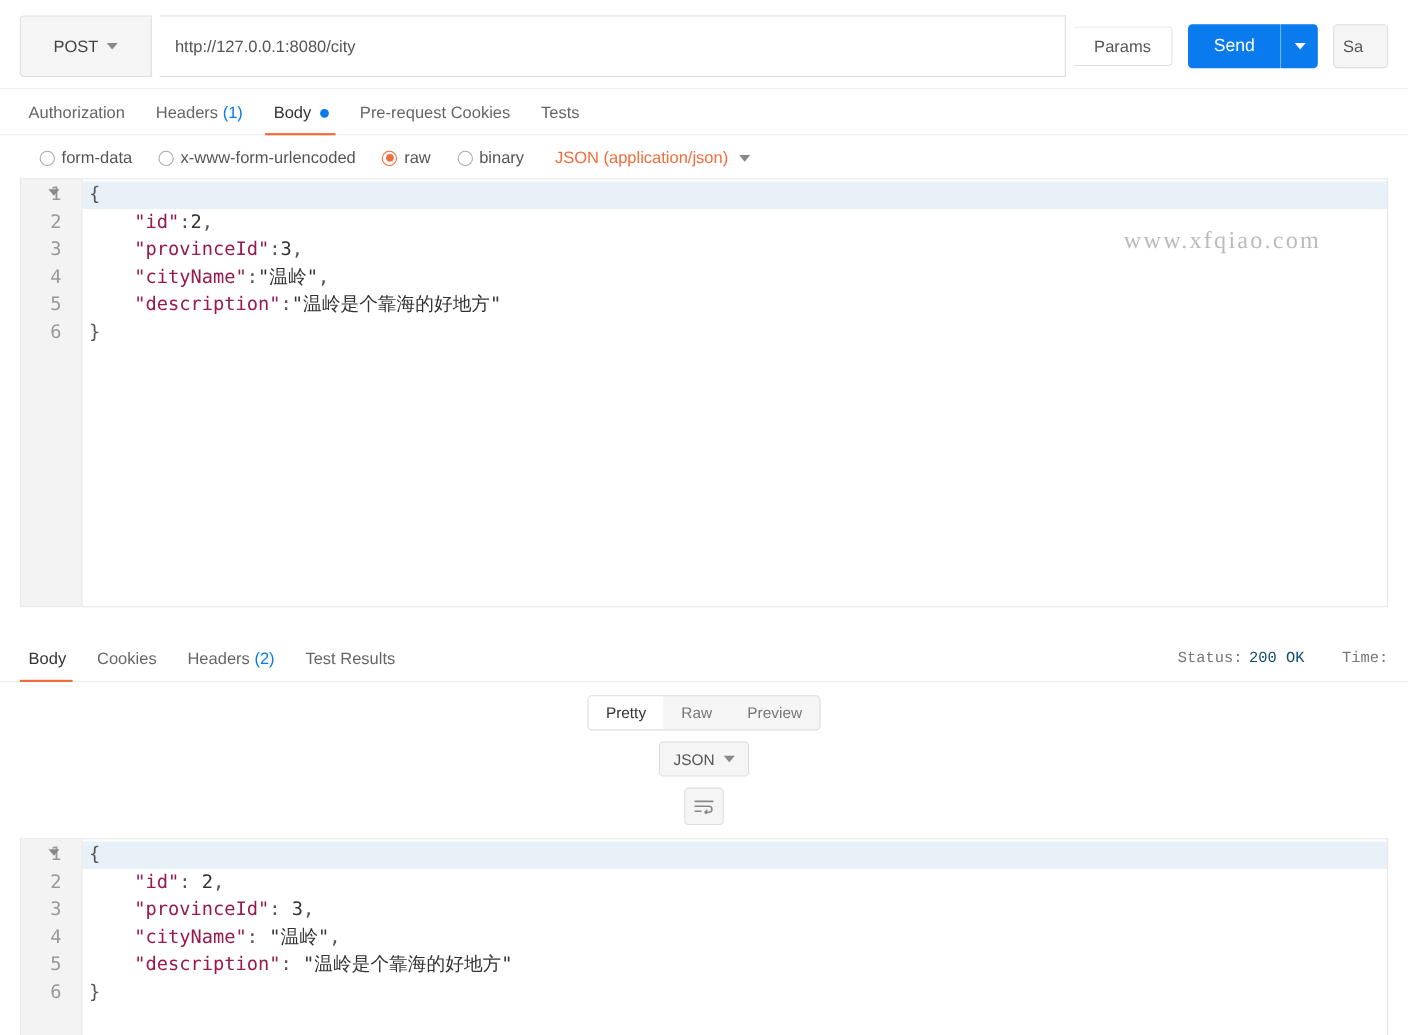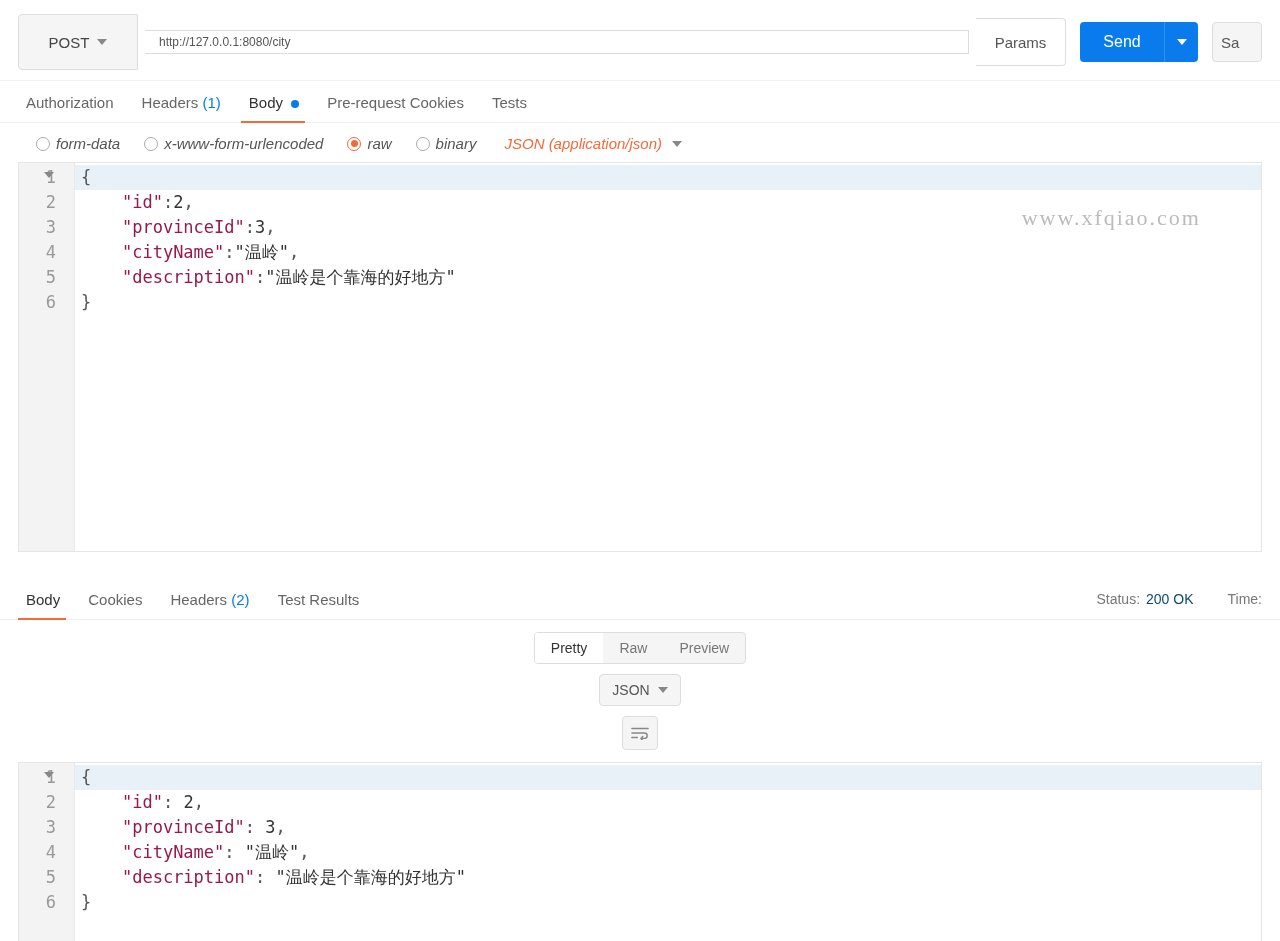--- a/index.html
+++ b/index.html
@@ -1,33 +1,33 @@
 <!DOCTYPE html>
 <html><head>
 <meta charset="utf-8">
 <style>
   * { box-sizing: border-box; margin: 0; padding: 0; }
   body { font-family: -apple-system, "Helvetica Neue", Arial, sans-serif; font-size: 13px; color: #333; background: #fff; width: 1280px; }
   .topbar { display: flex; align-items: center; padding: 14px 18px 10px 18px; gap: 7px; background:#fff; border-bottom:1px solid #f0f0f0;}
   .method-btn { display:flex; align-items:center; justify-content:center; gap:8px; height:56px; width:120px; border:1px solid #ddd; background:#f5f5f5; border-radius:4px 0 0 4px; color:#444; font-size:15px; font-weight:500; }
   .chev-down { border-left:5px solid transparent; border-right:5px solid transparent; border-top:6px solid #888; }
-  .url-input { flex:1; height:24px; border:1px solid #ddd; border-left:none; padding:0 14px; font-size:12px; color:#555; outline:none; }
-  .params-btn { height:48px; width:90px; border:1px solid #ddd; border-left:none; background:#fff; color:#555; font-size:15px; border-radius:0 4px 4px 0; }
+  .url-input { flex:1; height:56px; border:1px solid #ddd; border-left:none; padding:0 14px; font-size:15px; color:#555; outline:none; }
+  .params-btn { height:36px; width:90px; border:1px solid #ddd; border-left:none; background:#fff; color:#555; font-size:15px; border-radius:0 4px 4px 0; }
   .send-wrap { display:flex; margin-left:7px; }
   .send-btn { height:40px; width:84px; background:#097bed; color:#fff; border:none; font-size:16px; border-radius:4px 0 0 4px; font-weight:500;}
   .send-drop { height:40px; width:34px; background:#097bed; border:none; border-left:1px solid #2a94f0; border-radius:0 4px 4px 0; display:flex; align-items:center; justify-content:center;}
   .send-drop .chev-down{border-top-color:#fff;}
   .save-btn { height:40px; width:50px; border:1px solid #ddd; background:#f5f5f5; margin-left:7px; border-radius:4px; color:#555; font-size:15px; overflow:hidden; text-align:left; padding-left:8px;}
   .tabs { display:flex; gap:0; padding:0 18px; border-bottom:1px solid #eee; }
   .tab { padding:13px 20px 11px 8px; color:#666; font-size:15px; cursor:pointer; position:relative; }
   .tab.active { color:#333; }
   .tab.active::after { content:""; position:absolute; left:0; right:14px; bottom:-1px; height:2px; background:#f26b3a; }
   .tab .dot { display:inline-block; width:8px; height:8px; border-radius:50%; background:#097bed; margin-left:4px; vertical-align:middle;}
   .tab .count { color:#097bed; }
-  .body-opts { display:flex; align-items:center; gap:24px; padding:12px 18px 10px 36px; font-size:15px; color:#555;font-style:italic; }
+  .body-opts { display:flex; align-items:center; gap:24px; padding:12px 18px 10px 36px; font-size:15px; color:#555; }
   .radio { display:flex; align-items:center; gap:6px; cursor:pointer;}
   .radio-circle { width:14px; height:14px; border-radius:50%; border:1.5px solid #aaa; display:inline-flex; align-items:center; justify-content:center;}
   .radio.selected .radio-circle { border-color:#f26b3a; }
   .radio.selected .radio-circle::after { content:""; width:7px; height:7px; border-radius:50%; background:#f26b3a; }
   .content-type { color:#f26b3a; display:flex; align-items:center; gap:10px; margin-left:4px; font-size:15px;}
   .content-type .chev-down{border-top-color:#888;}
   .editor { border:1px solid #e6e6e6; margin:0 18px; height:390px; background:#fff; position:relative; font-family: Menlo, Consolas, monospace; font-size:17px; line-height:25px; }
   .gutter { position:absolute; left:0; top:0; bottom:0; width:56px; background:#f3f3f3; border-right:1px solid #e9e9e9; text-align:right; color:#999; padding:2px 18px 0 0; }
   .gutter .ln { height:25px; position:relative;}
   .fold-arrow { position:absolute; right:2px; top:7px; width:0; height:0; border-left:5px solid transparent; border-right:5px solid transparent; border-top:6px solid #888;}
@@ -35,21 +35,21 @@
   .hl-line { position:absolute; left:56px; right:0; top:2px; height:25px; background:#e8f0f8; z-index:0;}
   .code-content{position:relative; z-index:1;}
   .k { color:#97194d; } .p { color:#555; }
   .watermark { position:absolute; right:60px; top:42px; color:#bbb; font-family: "Times New Roman", serif; font-size:22px; letter-spacing:2px; pointer-events:none;}
   .resp-tabs-row { display:flex; align-items:center; padding:0 18px; border-bottom:1px solid #eee; margin-top:26px; justify-content:space-between;}
   .resp-tabs { display:flex; }
   .resp-tab { padding:13px 20px 11px 8px; color:#666; font-size:15px; cursor:pointer; position:relative;}
   .resp-tab.active { color:#333; }
   .resp-tab.active::after { content:""; position:absolute; left:0; right:14px; bottom:-1px; height:2px; background:#f26b3a;}
   .resp-tab .count { color:#097bed; }
-  .status-area { color:#777; font-size:14px; display:flex; gap:6px; align-items:center;}
+  .status-area { color:#777; font-size:14px; display:flex; gap:6px; align-items:center;font-family:Liberation Mono, monospace;}
   .status-code { color:#0c4a6e; }
   .resp-toolbar { display:flex; align-items:center; gap:10px; padding:12px 18px;flex-direction:column; }
   .seg-group { display:flex; border:1px solid #ddd; border-radius:4px; background:#f5f5f5; overflow:hidden;}
   .seg { padding:7px 16px; font-size:14px; color:#777; cursor:pointer;}
   .seg.active { background:#fff; color:#333; }
   .json-sel { display:flex; align-items:center; gap:8px; border:1px solid #ddd; border-radius:4px; background:#f5f5f5; padding:7px 12px; font-size:14px; color:#555;}
   .wrap-btn { width:36px; height:34px; border:1px solid #ddd; border-radius:4px; background:#f5f5f5; display:flex; align-items:center; justify-content:center; color:#888;}
   .wrap-svg{width:18px;height:14px;}
   .resp-editor { border:1px solid #e6e6e6; margin:0 18px 18px 18px; height:205px; background:#fff; position:relative; font-family: Menlo, Consolas, monospace; font-size:17px; line-height:25px;}
 </style>

